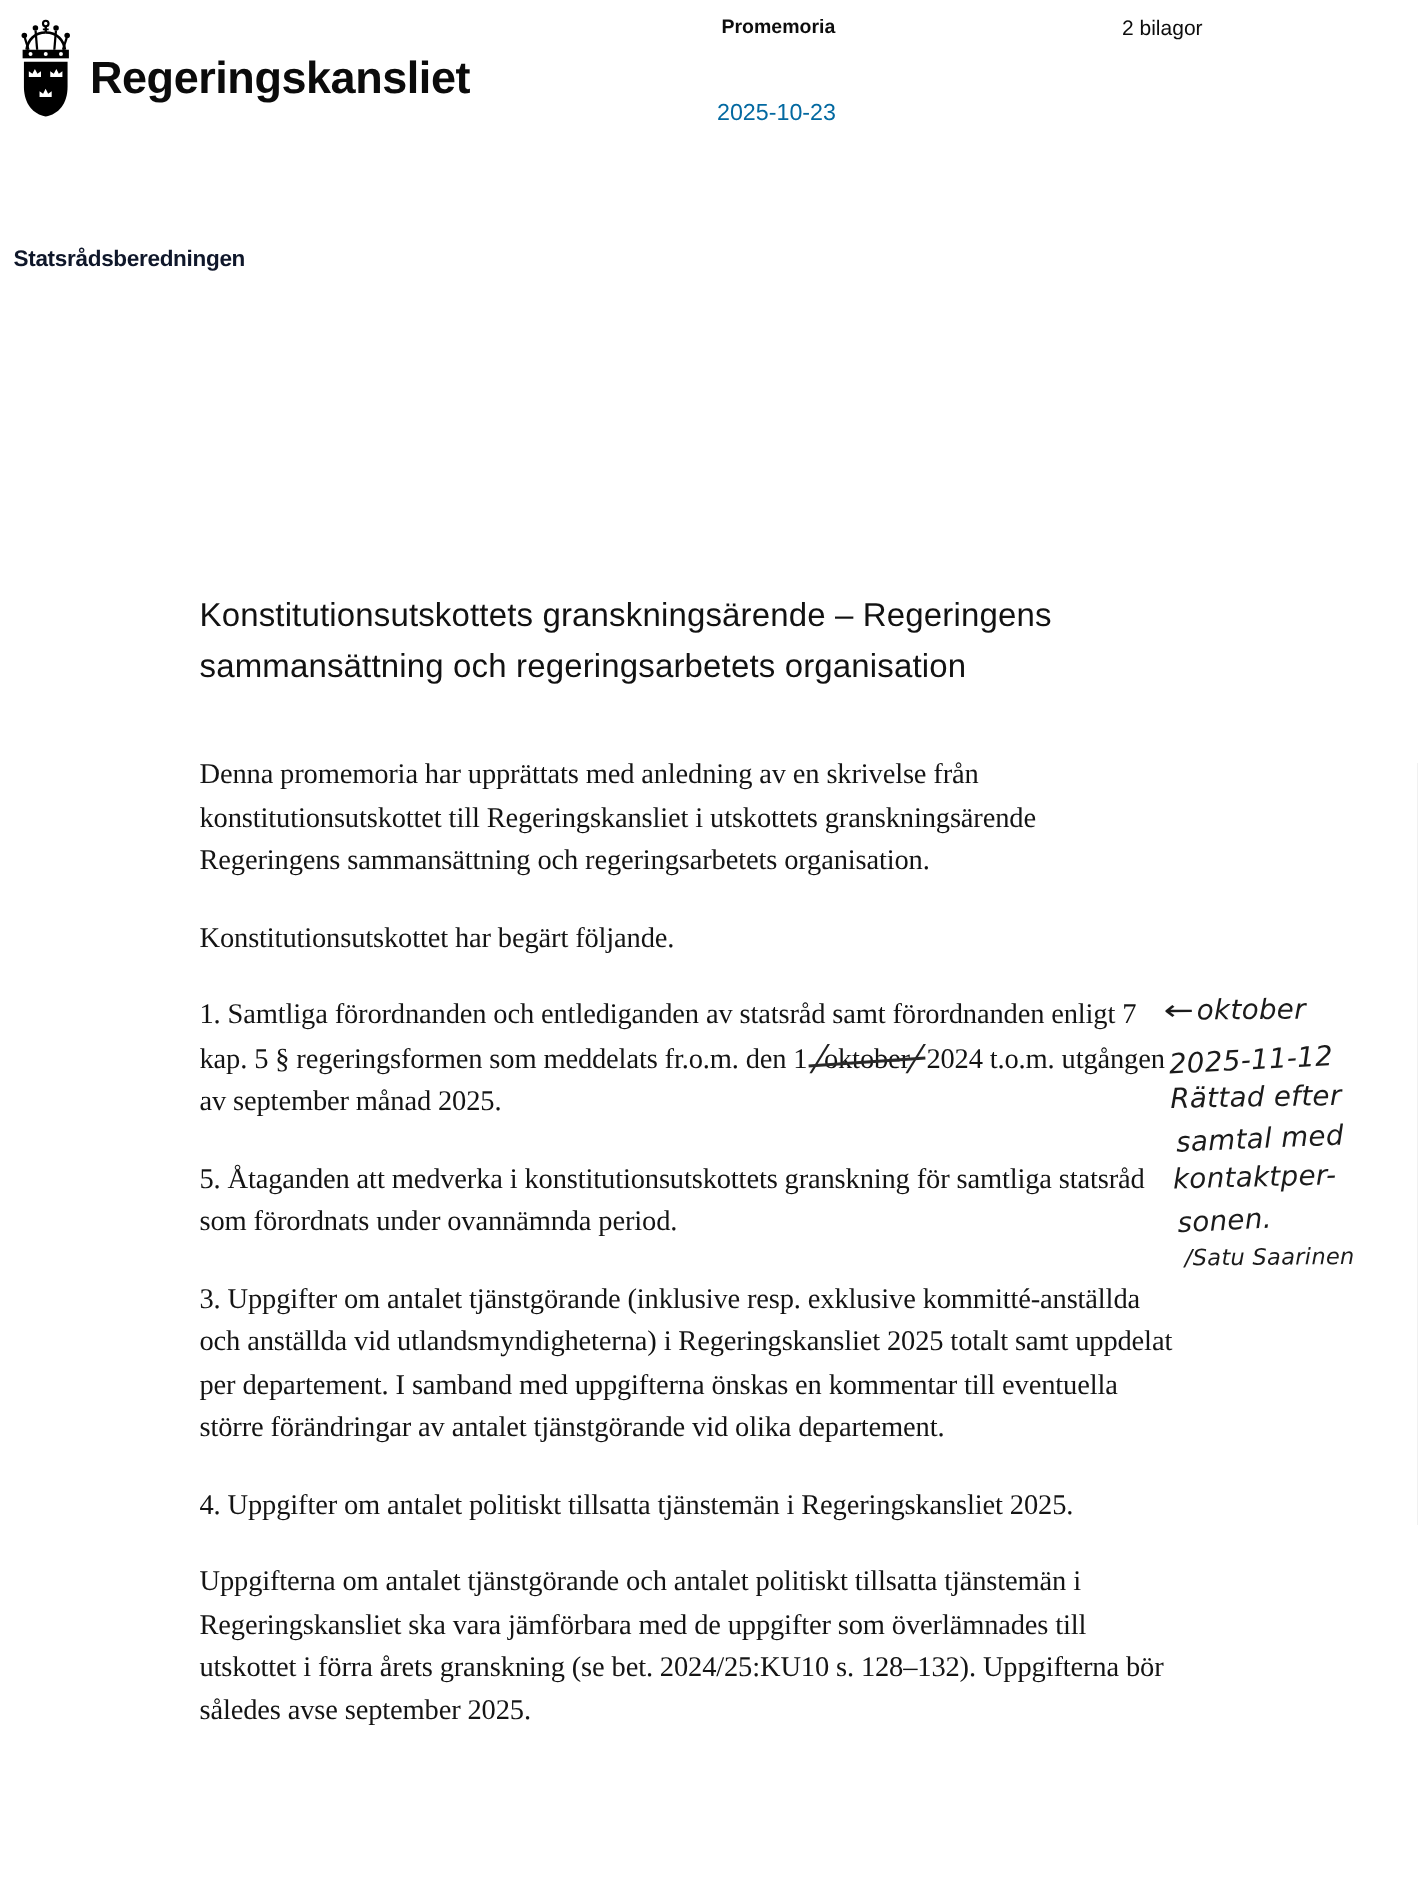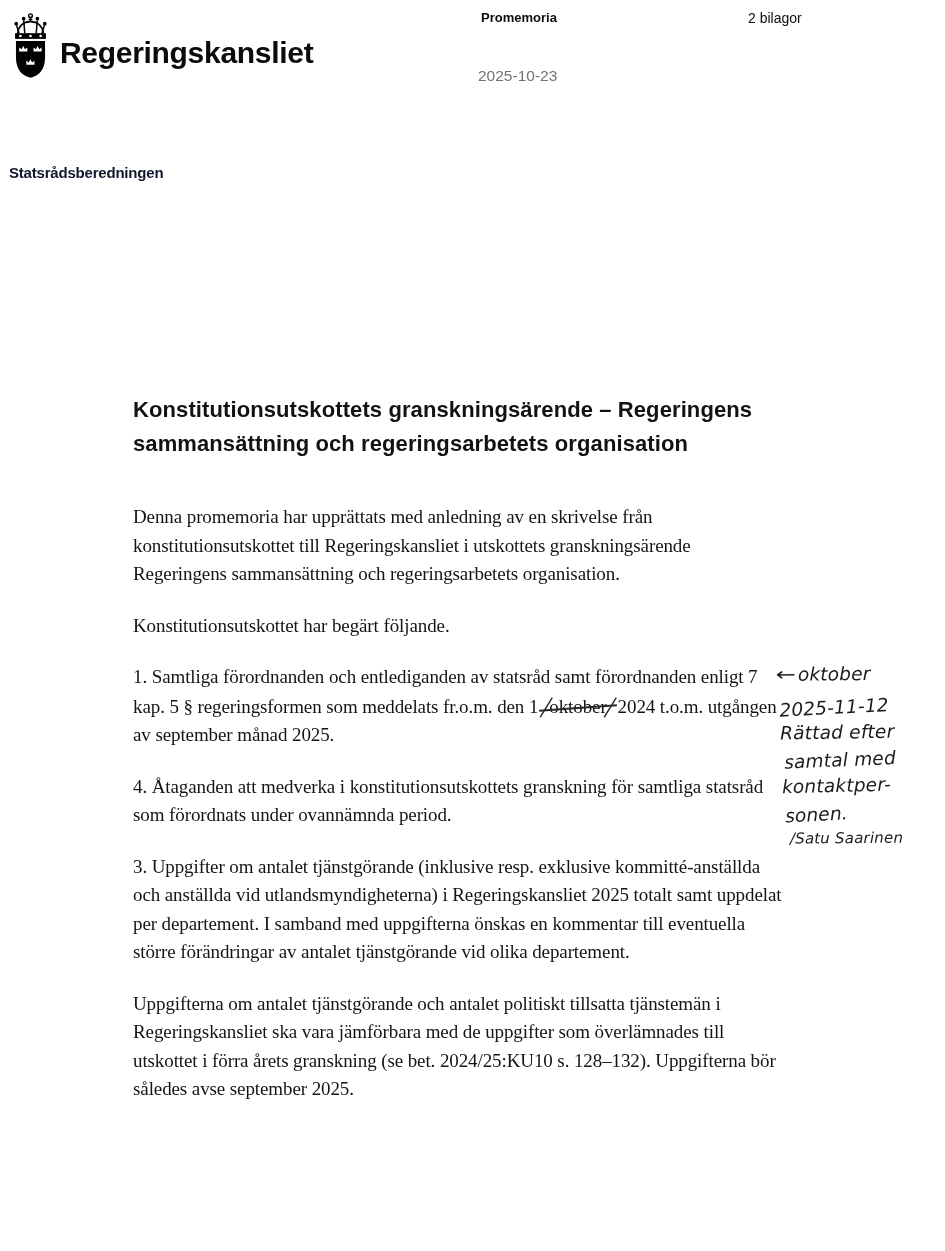--- a/index.html
+++ b/index.html
@@ -22,36 +22,36 @@
   .doc-type{
     position:absolute;left:481px;top:10px;
     font-weight:700;font-size:13px;color:#0d0d0d;
   }
   .attachments{
     position:absolute;left:748px;top:10px;
     font-weight:400;font-size:14px;color:#0d0d0d;
   }
   .doc-date{
     position:absolute;left:478px;top:67px;
-    font-weight:400;font-size:15.5px;color:#737373;text-align:right;
+    font-weight:400;font-size:15.5px;color:#0369a1;text-align:right;
   }
   .issuing-unit{
     position:absolute;left:9px;top:164px;
     font-weight:700;font-size:15px;letter-spacing:-0.2px;color:#0f172a;
   }
   
   .content{
     position:absolute;left:133px;top:393px;width:655px;
     font-family:"Liberation Serif","DejaVu Serif",serif;
     font-size:19px;line-height:28.5px;letter-spacing:-0.1px;
     color:#141414;
   }
   .doc-title{
     font-family:"Liberation Sans",sans-serif;
-    font-weight:700;font-size:22px;line-height:34px;letter-spacing:0.1px;
+    font-weight:400;font-size:22px;line-height:34px;letter-spacing:0.1px;
     color:#121212;margin:0 0 42px 0;
   }
   .content p{margin:0 0 23px 0;}
   
   .struck{position:relative;white-space:nowrap;display:inline-block;}
   .struck::after{
     content:"";position:absolute;left:-4px;right:-4px;top:54%;height:0;
     border-top:2px solid #2a2a2a;transform:rotate(-4deg);
   }
   .hand-slash{
@@ -124,24 +124,25 @@
 
   <div class="content">
     <h1 class="doc-title">Konstitutionsutskottets granskningsärende – Regeringens sammansättning och regeringsarbetets organisation</h1>
 
     <p>Denna promemoria har upprättats med anledning av en skrivelse från konstitutionsutskottet till Regeringskansliet i utskottets granskningsärende Regeringens sammansättning och regeringsarbetets organisation.</p>
 
     <p>Konstitutionsutskottet har begärt följande.</p>
 
     <p><span>1. Samtliga förordnanden och entlediganden av statsråd samt förordnanden enligt 7 kap. 5 § regeringsformen som meddelats fr.o.m. den 1 </span><span class="struck"><span class="hand-slash">/</span><span>oktober</span><span class="hand-slash">/</span></span><span> 2024 t.o.m. utgången av september månad 2025.</span></p>
 
-    <p>4. Åtaganden att medverka i konstitutionsutskottets granskning för samtliga statsråd som förordnats under ovannämnda period.</p>
+    <p>5. Åtaganden att medverka i konstitutionsutskottets granskning för samtliga statsråd som förordnats under ovannämnda period.</p>
 
     <p>3. Uppgifter om antalet tjänstgörande (inklusive resp. exklusive kommitté-anställda och anställda vid utlandsmyndigheterna) i Regeringskansliet 2025 totalt samt uppdelat per departement. I samband med uppgifterna önskas en kommentar till eventuella större förändringar av antalet tjänstgörande vid olika departement.</p>
 
+    <p>4. Uppgifter om antalet politiskt tillsatta tjänstemän i Regeringskansliet 2025.</p>
 
     <p>Uppgifterna om antalet tjänstgörande och antalet politiskt tillsatta tjänstemän i Regeringskansliet ska vara jämförbara med de uppgifter som överlämnades till utskottet i förra årets granskning (se bet. 2024/25:KU10 s. 128–132). Uppgifterna bör således avse september 2025.</p>
   </div>
 
   <div class="handwriting">
     <span class="hw-line"><span class="hw-arrow">←</span><span>oktober</span></span>
     <span class="hw-line">2025-11-12</span>
     <span class="hw-line">Rättad efter</span>
     <span class="hw-line">samtal med</span>
     <span class="hw-line">kontaktper-</span>

